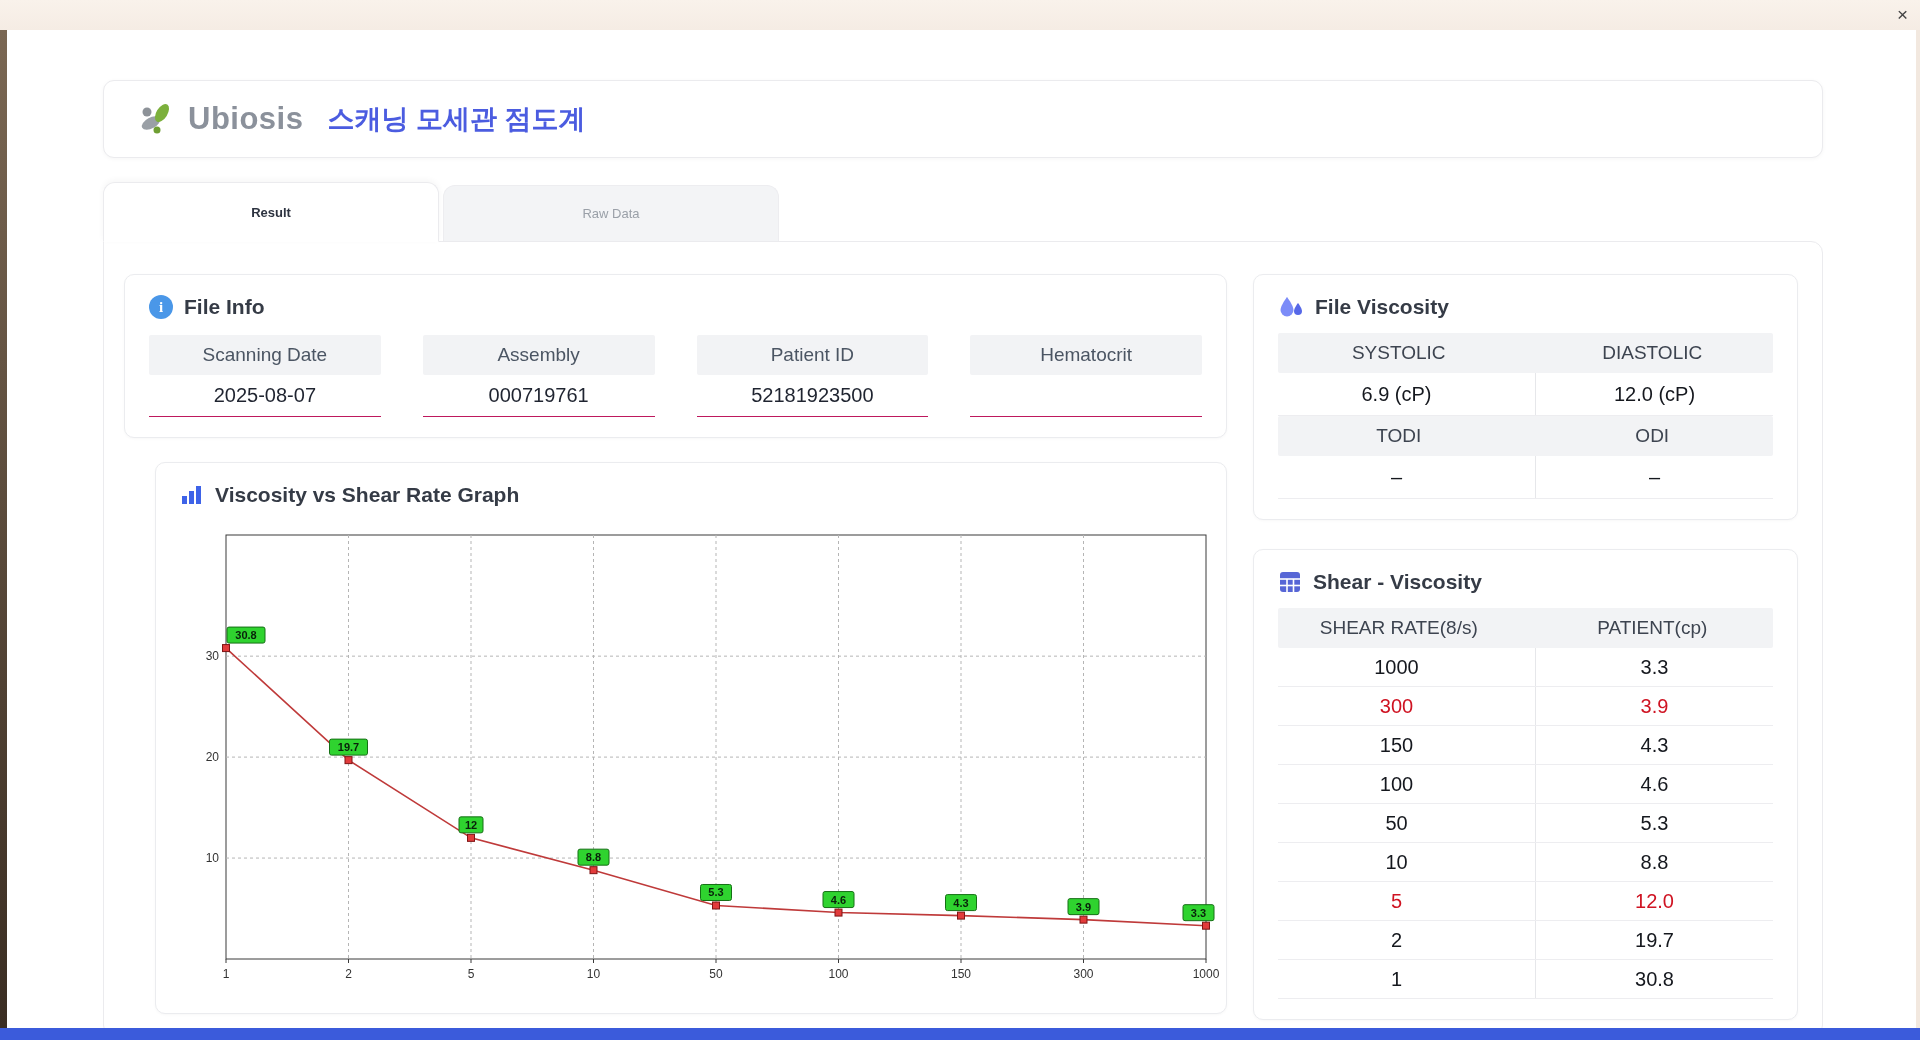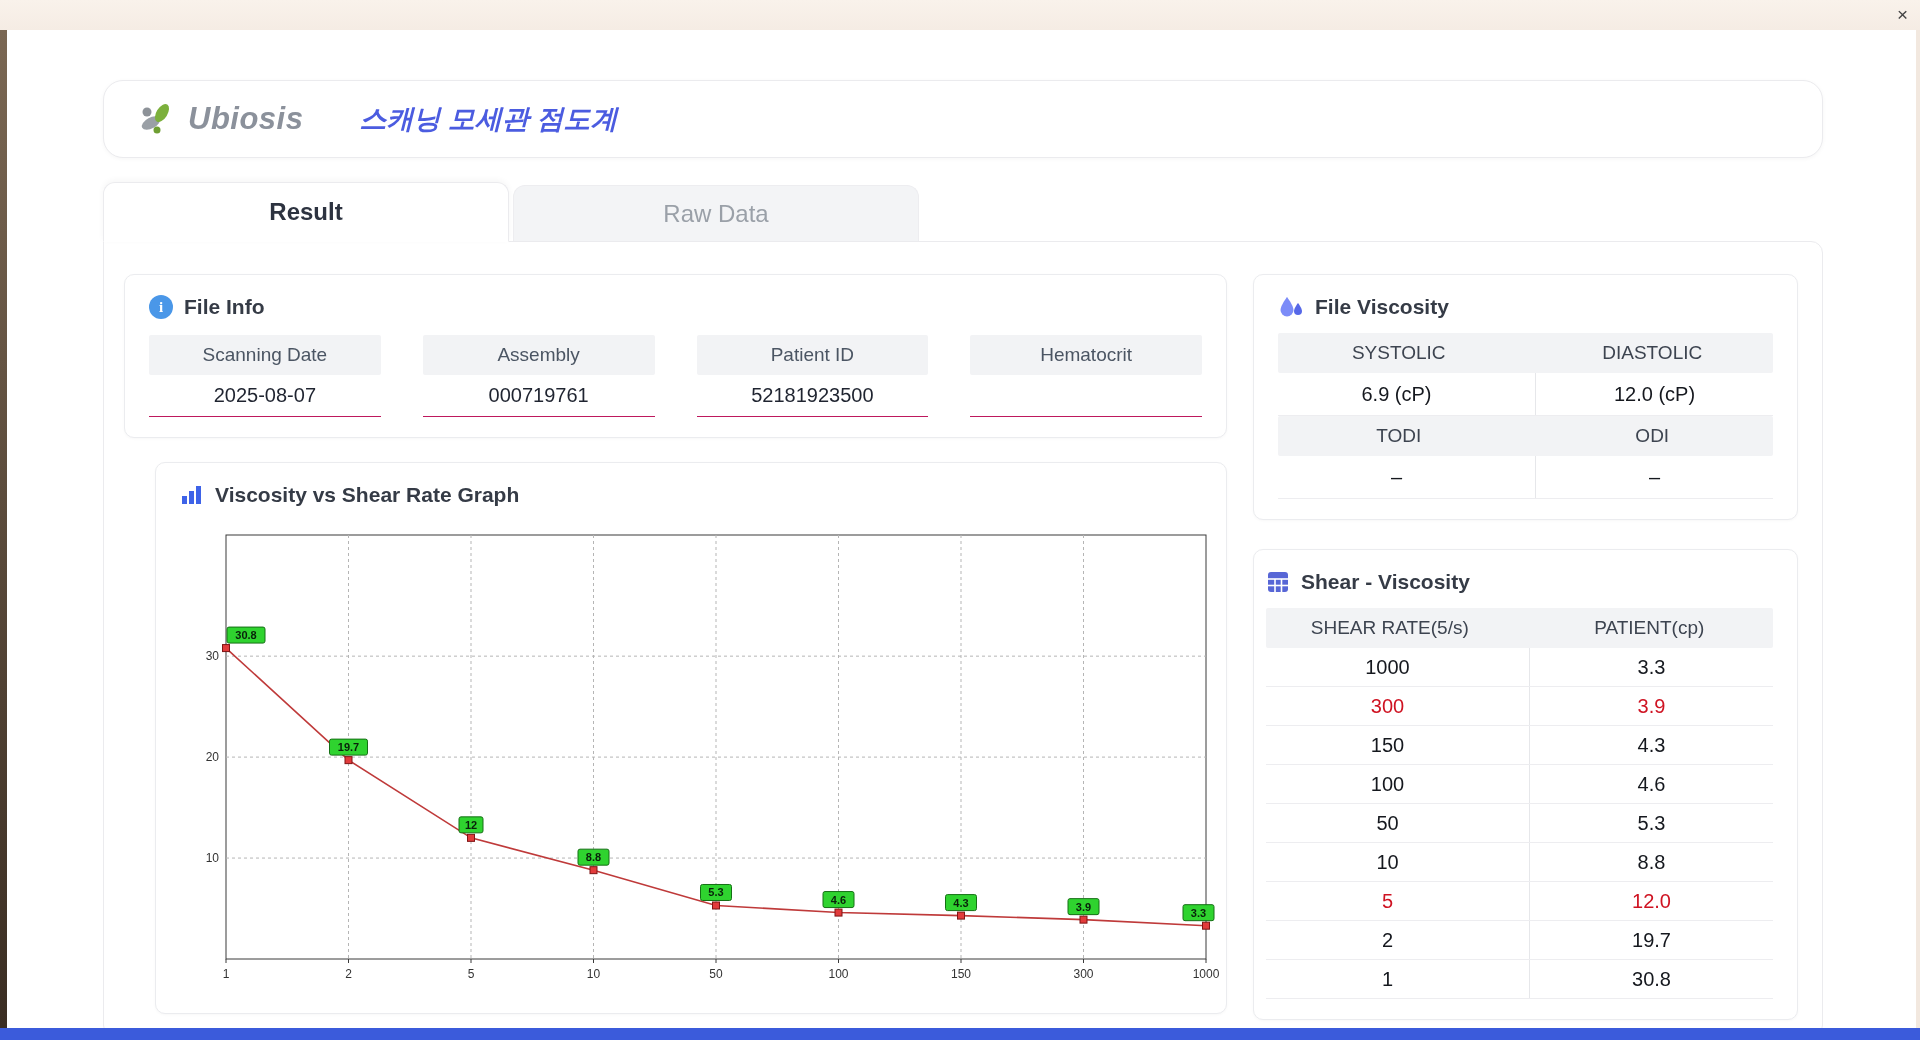--- a/index.html
+++ b/index.html
@@ -17,31 +17,31 @@
   .right-strip { position:absolute; top:30px; right:0; bottom:12px; width:4px;
                  background:#f2e8df; z-index:4; }
   .bottom-bar { position:absolute; left:0; right:0; bottom:0; height:12px;
                 background:#3b5bdb; z-index:6; }
 
   .app { position:absolute; top:30px; left:7px; right:4px; bottom:12px; background:#fff;
          padding:50px 0 0 96px; }
   .app-inner { width:1720px; }
 
   
-  .header-card { height:78px; border:1px solid #ebebee; border-radius:20px;
+  .header-card { height:78px; border:1px solid #ebebee; border-radius:11px;
                  box-shadow:0 1px 4px rgba(0,0,0,.04); display:flex; align-items:center;
-                 padding:0 34px; gap:56px; background:#fff;font-style:italic; }
+                 padding:0 34px; gap:24px; background:#fff; }
   .logo { display:flex; align-items:center; gap:6px; }
   .logo-text { font-size:31px; font-weight:bold; color:#8b919b; letter-spacing:.5px; }
   .app-title { font-size:27px; font-weight:bold; color:#4b5ce0; }
 
   
   .tabs { display:flex; margin-top:24px; align-items:flex-end; }
-  .tab { width:406px; height:60px; display:flex; align-items:center; justify-content:center;
-         font-size:24px; border-radius:12px 12px 0 0; cursor:pointer; }
+  .tab { width:336px; height:60px; display:flex; align-items:center; justify-content:center;
+         font-size:13px; border-radius:12px 12px 0 0; cursor:pointer; }
   .tab.active { background:#fff; border:1px solid #ebebee; border-bottom:1px solid #fff;
                 font-weight:bold; color:#2d3340; position:relative; z-index:2;
                 margin-bottom:-1px; box-shadow:0 -2px 6px rgba(0,0,0,.04); }
   .tab.inactive { background:#f3f4f6; color:#9aa0a8; height:56px; margin-left:4px;
                   border:1px solid #ededf0; border-bottom:none; }
 
   
   .content-card { border:1px solid #ebebee; border-radius:0 12px 12px 12px; background:#fff;
                   padding:32px 24px 16px 20px; display:flex; gap:26px; min-height:780px; }
   .left-col { width:1103px; }
@@ -76,21 +76,21 @@
   .tcell { flex:1; display:flex; align-items:center; justify-content:center; }
   .thead .tcell { height:40px; font-size:19px; color:#3d4450; }
   .tvals .tcell { height:42px; font-size:20px; color:#15181e; }
   .tvals .tcell + .tcell { border-left:1px solid #e6e7ea;margin-left:20px; }
   .tvals { border-bottom:1px solid #ededf0; }
 
   .shear-tbl .tvals .tcell { height:38px; }
   .trow.alert .tcell { color:#cf1322; }
 
   .bv-card {}
-  .shear-card { margin-top:29px;padding-left:12px; }
+  .shear-card { margin-top:29px; }
 </style>
 </head>
 <body>
 
 <div class="screen">
 
   <div class="top-strip">
     <span class="close">×</span>
   </div>
   <div class="left-strip"></div>
@@ -259,21 +259,21 @@
                 <rect x="2" y="2" width="20" height="20" rx="3" fill="#5766d6"></rect>
                 <line x1="2" y1="9" x2="22" y2="9" stroke="#fff" stroke-width="1.6"></line>
                 <line x1="2" y1="15.5" x2="22" y2="15.5" stroke="#fff" stroke-width="1.6"></line>
                 <line x1="9" y1="9" x2="9" y2="22" stroke="#fff" stroke-width="1.6"></line>
                 <line x1="15.5" y1="9" x2="15.5" y2="22" stroke="#fff" stroke-width="1.6"></line>
               </svg>
               <span class="card-title">Shear - Viscosity</span>
             </div>
             <div class="tbl shear-tbl">
               <div class="trow thead">
-                <div class="tcell">SHEAR RATE(5/s)</div>
+                <div class="tcell">SHEAR RATE(8/s)</div>
                 <div class="tcell">PATIENT(cp)</div>
               </div>
               <div class="trow tvals">
                 <div class="tcell">1000</div>
                 <div class="tcell">3.3</div>
               </div>
               <div class="trow tvals alert">
                 <div class="tcell">300</div>
                 <div class="tcell">3.9</div>
               </div>

